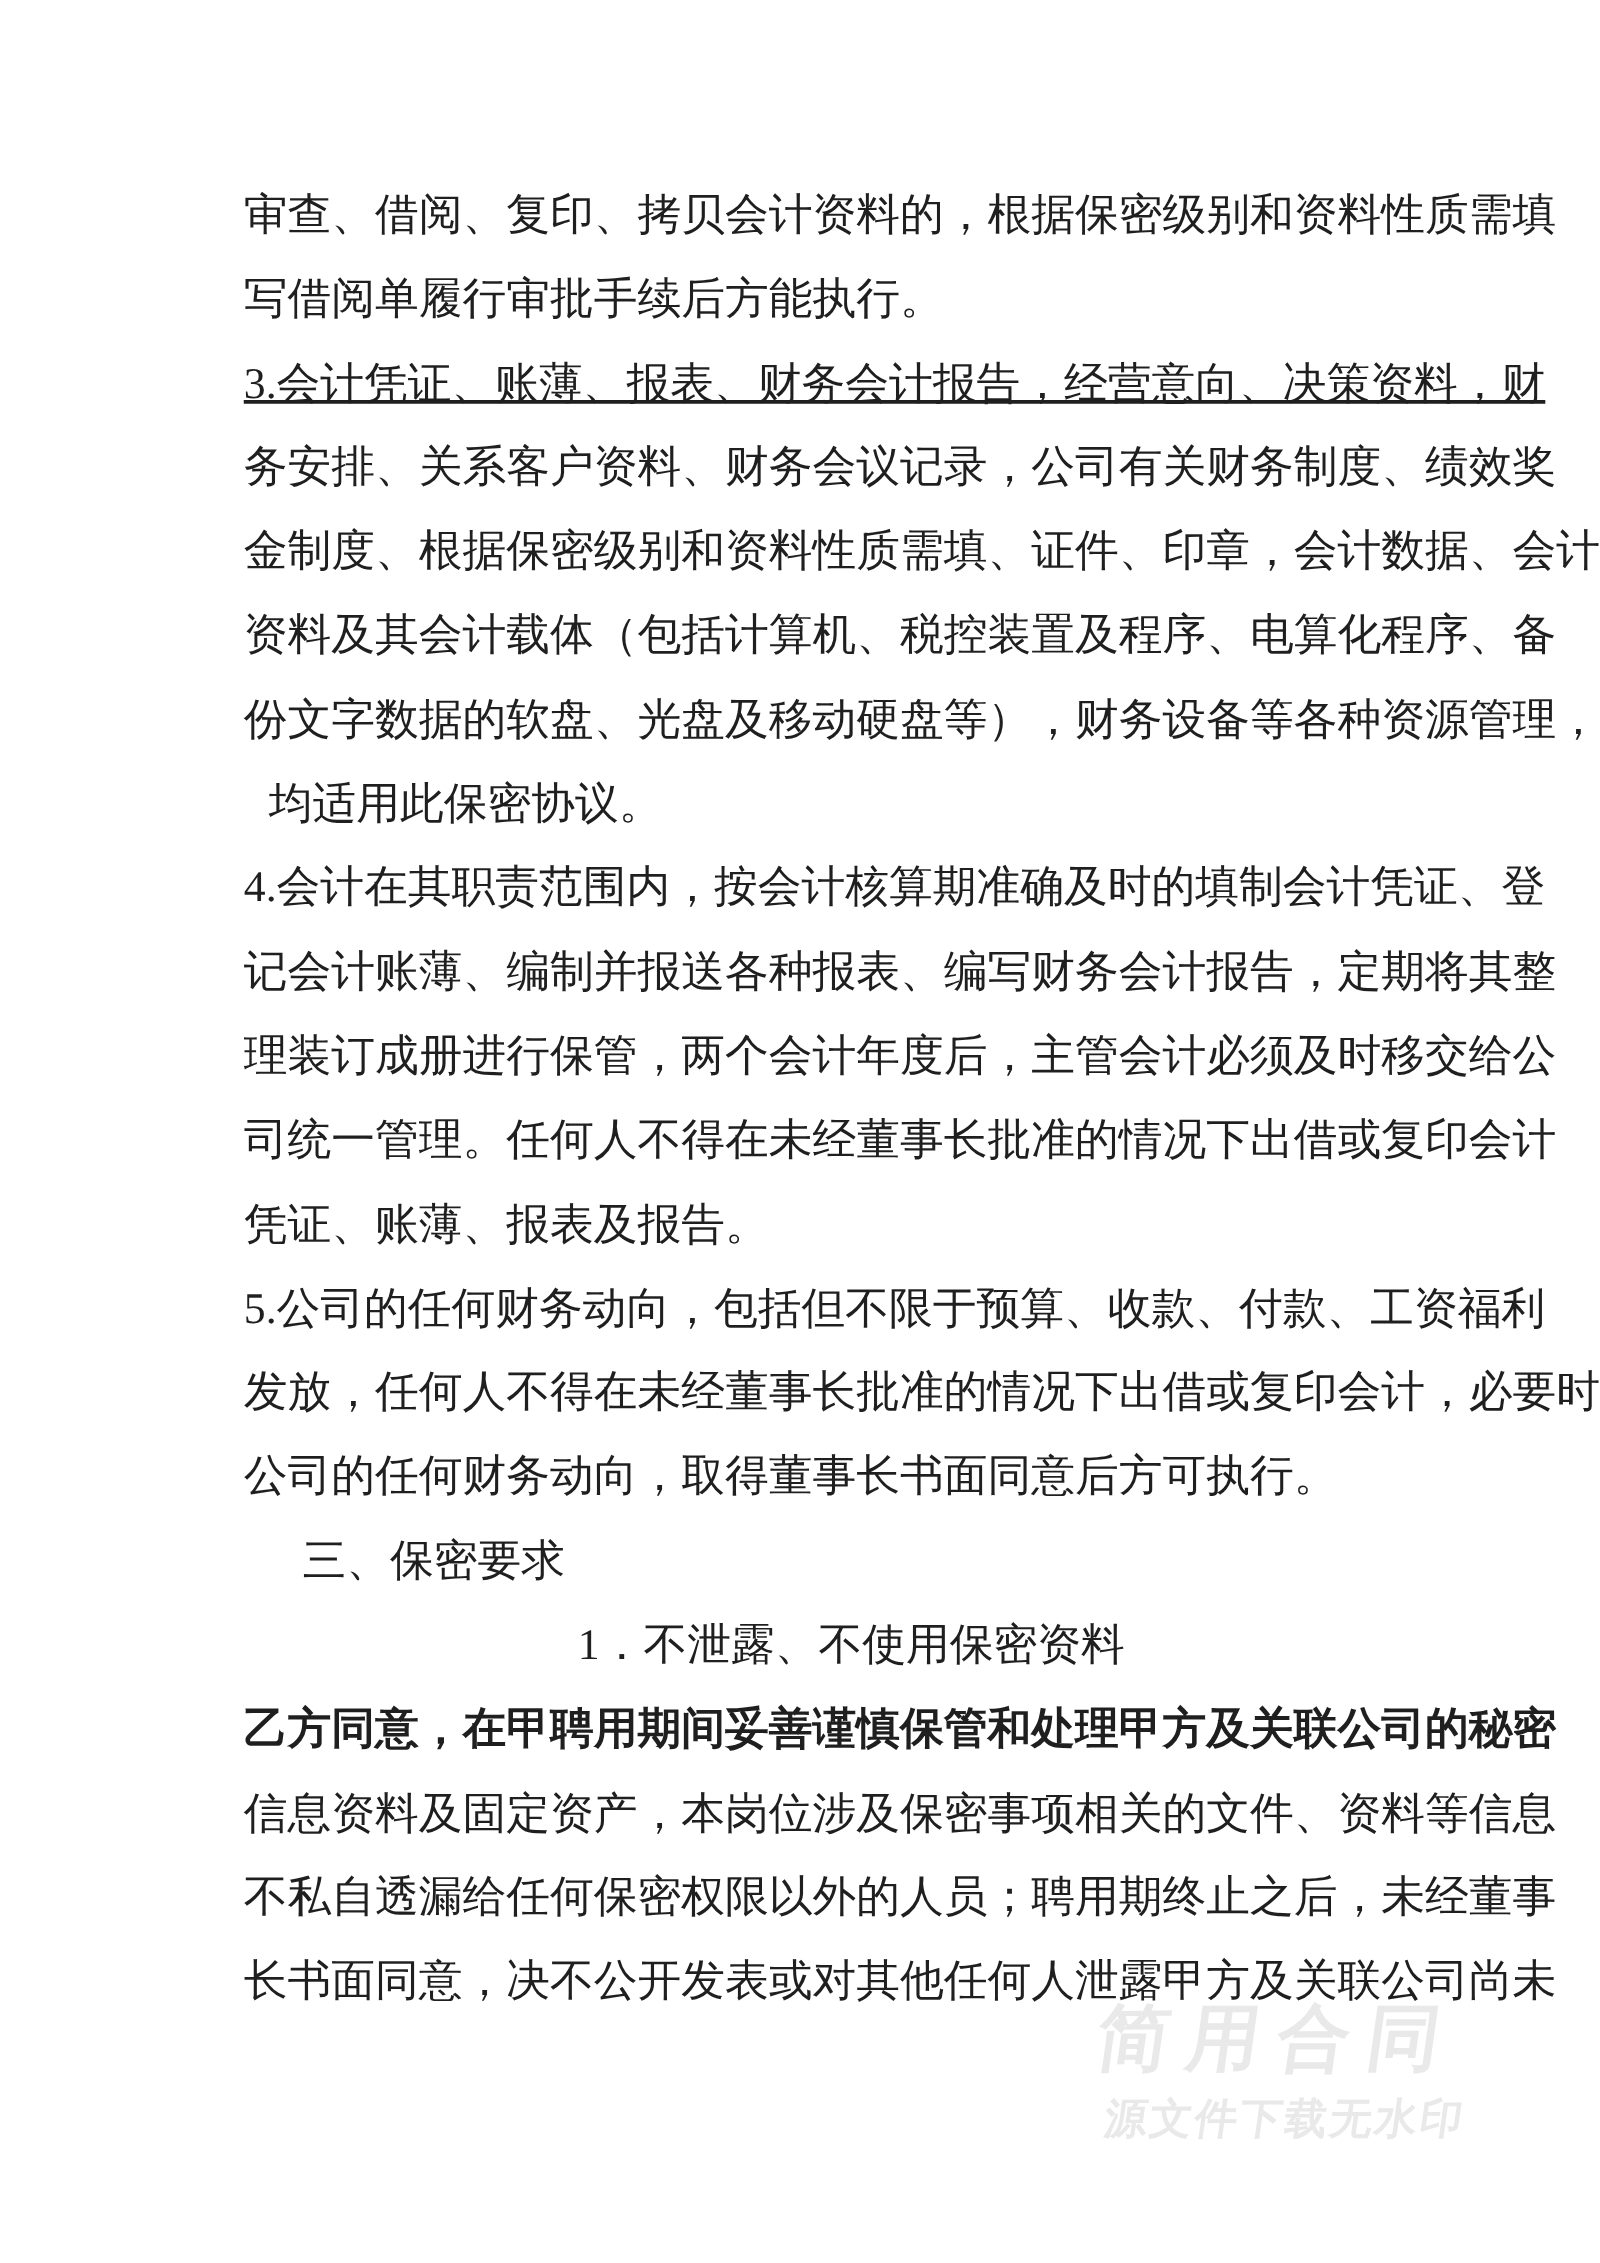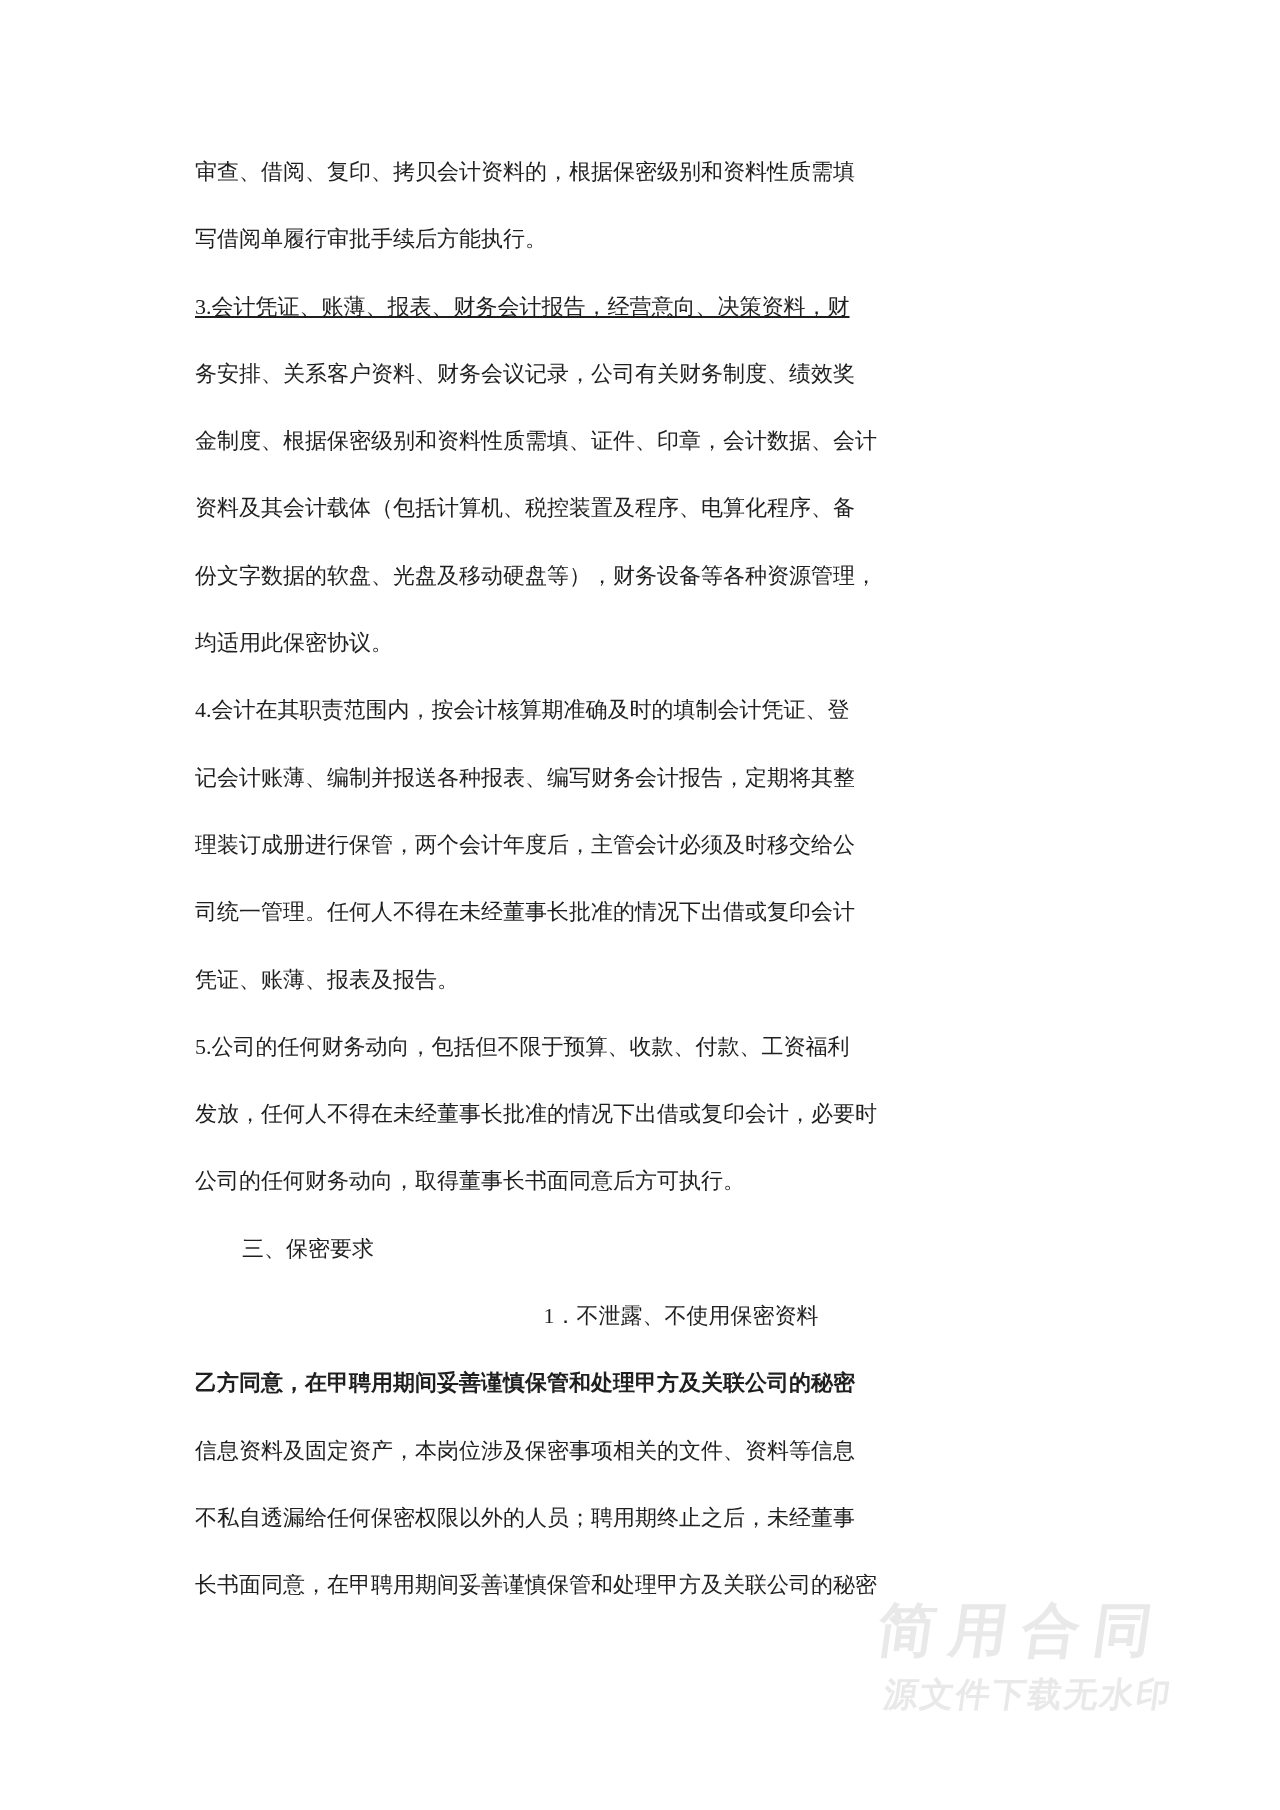--- a/index.html
+++ b/index.html
@@ -15,21 +15,21 @@
     overflow: hidden;
     font-family: "Liberation Serif", serif;
   }
   .content {
     position: absolute;
     left: 195px;
     top: 138px;
     width: 910px;
   }
   .line {
-    font-size: 22px;
+    font-size: 35px;
     line-height: 67.3px;
     height: 67.3px;
     color: #1f1f1f;
     white-space: nowrap;
     letter-spacing: 0px;
   }
   .wm {
     position: absolute;
     font-family: "Liberation Sans", sans-serif;
     font-weight: bold;
@@ -55,31 +55,31 @@
 
 <div class="page">
   <div class="content" id="text-content">
       <div class="line" style="color: rgb(31, 31, 31);">审查、借阅、复印、拷贝会计资料的，根据保密级别和资料性质需填</div>
       <div class="line" style="color: rgb(31, 31, 31);">写借阅单履行审批手续后方能执行。</div>
       <div class="line" style="color: rgb(31, 31, 31); text-decoration: underline;">3.会计凭证、账薄、报表、财务会计报告，经营意向、决策资料，财</div>
       <div class="line" style="color: rgb(31, 31, 31);">务安排、关系客户资料、财务会议记录，公司有关财务制度、绩效奖</div>
       <div class="line" style="color: rgb(31, 31, 31);">金制度、根据保密级别和资料性质需填、证件、印章，会计数据、会计</div>
       <div class="line" style="color: rgb(31, 31, 31);">资料及其会计载体（包括计算机、税控装置及程序、电算化程序、备</div>
       <div class="line" style="color: rgb(31, 31, 31);">份文字数据的软盘、光盘及移动硬盘等），财务设备等各种资源管理，</div>
-      <div class="line" style="color: rgb(31, 31, 31);">均适用此保密协议。</div>
+      <div class="line" style="color: rgb(31, 31, 31); margin-left: 20px;">均适用此保密协议。</div>
       <div class="line" style="color: rgb(31, 31, 31);">4.会计在其职责范围内，按会计核算期准确及时的填制会计凭证、登</div>
       <div class="line" style="color: rgb(31, 31, 31);">记会计账薄、编制并报送各种报表、编写财务会计报告，定期将其整</div>
       <div class="line" style="color: rgb(31, 31, 31);">理装订成册进行保管，两个会计年度后，主管会计必须及时移交给公</div>
       <div class="line" style="color: rgb(31, 31, 31);">司统一管理。任何人不得在未经董事长批准的情况下出借或复印会计</div>
       <div class="line" style="color: rgb(31, 31, 31);">凭证、账薄、报表及报告。</div>
       <div class="line" style="color: rgb(31, 31, 31);">5.公司的任何财务动向，包括但不限于预算、收款、付款、工资福利</div>
       <div class="line" style="color: rgb(31, 31, 31);">发放，任何人不得在未经董事长批准的情况下出借或复印会计，必要时</div>
       <div class="line" style="color: rgb(31, 31, 31);">公司的任何财务动向，取得董事长书面同意后方可执行。</div>
       <div class="line" style="padding-left: 47px; color: rgb(31, 31, 31);">三、保密要求</div>
       <div class="line" style="padding-left: 62px; color: rgb(31, 31, 31); text-align: center;">1．不泄露、不使用保密资料</div>
       <div class="line" style="color: rgb(31, 31, 31); font-weight: bold;">乙方同意，在甲聘用期间妥善谨慎保管和处理甲方及关联公司的秘密</div>
       <div class="line" style="color: rgb(31, 31, 31);">信息资料及固定资产，本岗位涉及保密事项相关的文件、资料等信息</div>
       <div class="line" style="color: rgb(31, 31, 31);">不私自透漏给任何保密权限以外的人员；聘用期终止之后，未经董事</div>
-      <div class="line" style="color: rgb(31, 31, 31);">长书面同意，在甲聘用期间妥善谨慎保管和处理甲方及关联公司的秘密</div>
+      <div class="line" style="color: rgb(31, 31, 31);">长书面同意，决不公开发表或对其他任何人泄露甲方及关联公司尚未</div>
     </div>
   <div class="wm wm1" style="color: rgb(233, 233, 233);">简用合同</div>
   <div class="wm wm2" style="color: rgb(233, 233, 233);">源文件下载无水印</div>
 </div>
 
 </body></html>

